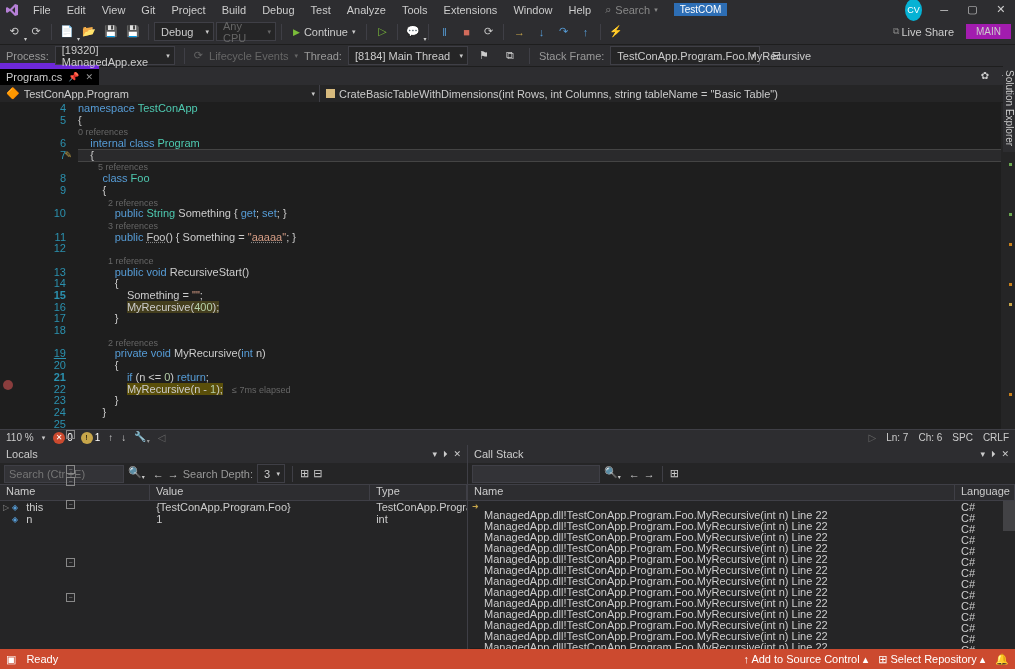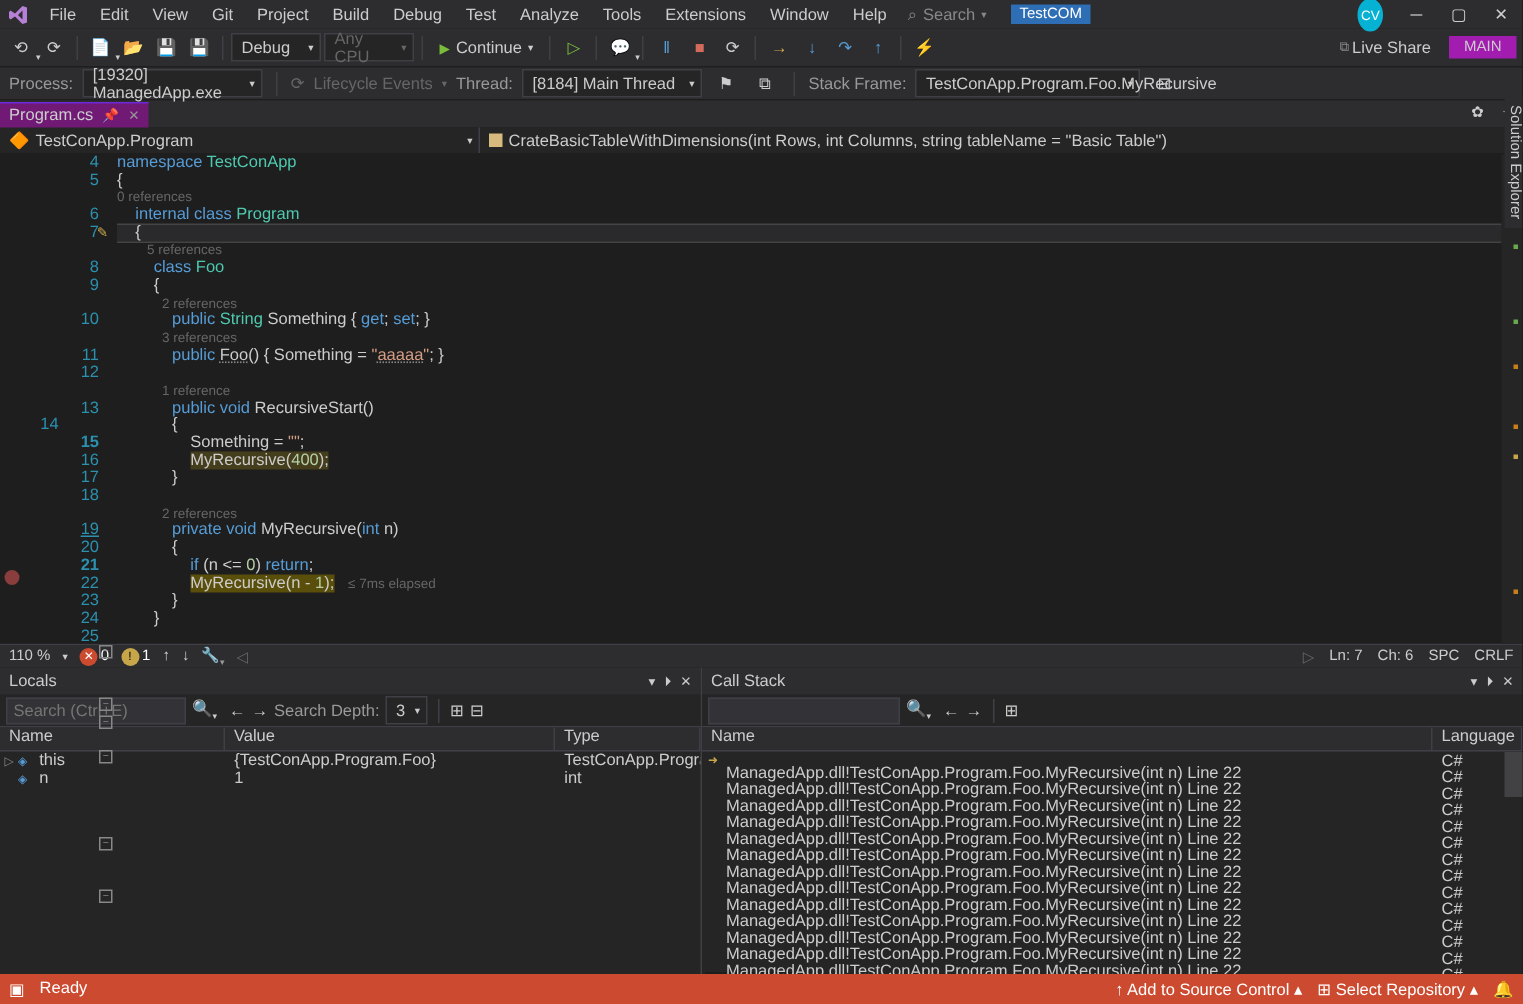--- a/index.html
+++ b/index.html
@@ -15,21 +15,21 @@
 .icon-btn { width:20px; height:20px; display:flex; align-items:center; justify-content:center; color:#ccc; position:relative; }
 .icon-btn.drop::after { content:"▾"; font-size:6px; position:absolute; right:-3px; bottom:0; }
 .sep { width:1px; height:16px; background:#3f3f46; margin:0 3px; }
 .dropdown { background:#252526; border:1px solid #3f3f46; color:#ccc; padding:1px 16px 1px 6px; font-size:11px; position:relative; height:19px; display:flex; align-items:center; }
 .dropdown::after { content:"▾"; position:absolute; right:4px; font-size:7px; }
 .continue-btn { display:flex; align-items:center; gap:4px; color:#ccc; padding:0 6px; height:20px; }
 .play-green { color:#7bbd3a; font-size:9px; }
 .debug-toolbar { height: 22px; background:#2d2d30; display:flex; align-items:center; padding:0 6px; gap:6px; border-bottom:1px solid #1e1e1e; font-size:11px; }
 .label-txt { color:#999; }
 .tab-row { height:18px; background:#2d2d30; display:flex; align-items:flex-end; }
-.doc-tab { background:#701a75; padding:2px 6px; display:flex; align-items:center; gap:6px; font-size:11px; border-top:1px solid #6d28d9; }
+.doc-tab { background:#000000; padding:2px 6px; display:flex; align-items:center; gap:6px; font-size:11px; border-top:6px solid #6d28d9; }
 .pin-icon, .close-x { font-size:9px; color:#999; }
 .nav-bar { height:18px; background:#252526; display:flex; border-bottom:1px solid #1e1e1e; }
 .nav-seg { flex:1; padding:0 6px; position:relative; display:flex; align-items:center; gap:4px; font-size:11px; color:#ccc; border-right:1px solid #3f3f46; }
 .nav-seg::after { content:"▾"; position:absolute; right:4px; font-size:7px; }
 .editor-wrap { height: 326px; display:flex; background:#1e1e1e; position:relative; }
 .gutter { width:78px; background:#1e1e1e; text-align:right; color:#2b91af; font-family:Consolas,monospace; font-size:11px; padding-right:12px; line-height:11.7px; position:relative; }
 .breakpoint-col { position:absolute; left:0; width:16px; }
 .bp-dot { width:10px; height:10px; background:#8a3d3d; border-radius:50%; position:absolute; left:3px; }
 .fold-col { position:absolute; right:0; width:12px; }
 .fold-box { width:9px; height:9px; border:1px solid #888; font-size:7px; line-height:7px; text-align:center; color:#888; position:absolute; }
@@ -202,21 +202,21 @@
         <div style="height: 11.7px;"></div>
         <div style="height: 11.7px;">8</div>
         <div style="height: 11.7px;">9</div>
         <div style="height: 11.7px;"></div>
         <div style="height: 11.7px;">10</div>
         <div style="height: 11.7px;"></div>
         <div style="height: 11.7px;">11</div>
         <div style="height: 11.7px;">12</div>
         <div style="height: 11.7px;"></div>
         <div style="height: 11.7px;">13</div>
-        <div style="height: 11.7px; text-align: center;">14</div>
+        <div style="height: 11.7px;">14</div>
         <div style="height: 11.7px; font-weight: bold;">15</div>
         <div style="height: 11.7px;">16</div>
         <div style="height: 11.7px;">17</div>
         <div style="height: 11.7px;">18</div>
         <div style="height: 11.7px;"></div>
         <div style="height: 11.7px; text-decoration: underline;">19</div>
         <div style="height: 11.7px;">20</div>
         <div style="height: 11.7px; font-weight: bold;">21</div>
         <div style="height: 11.7px;">22</div>
         <div style="height: 11.7px;">23</div>

